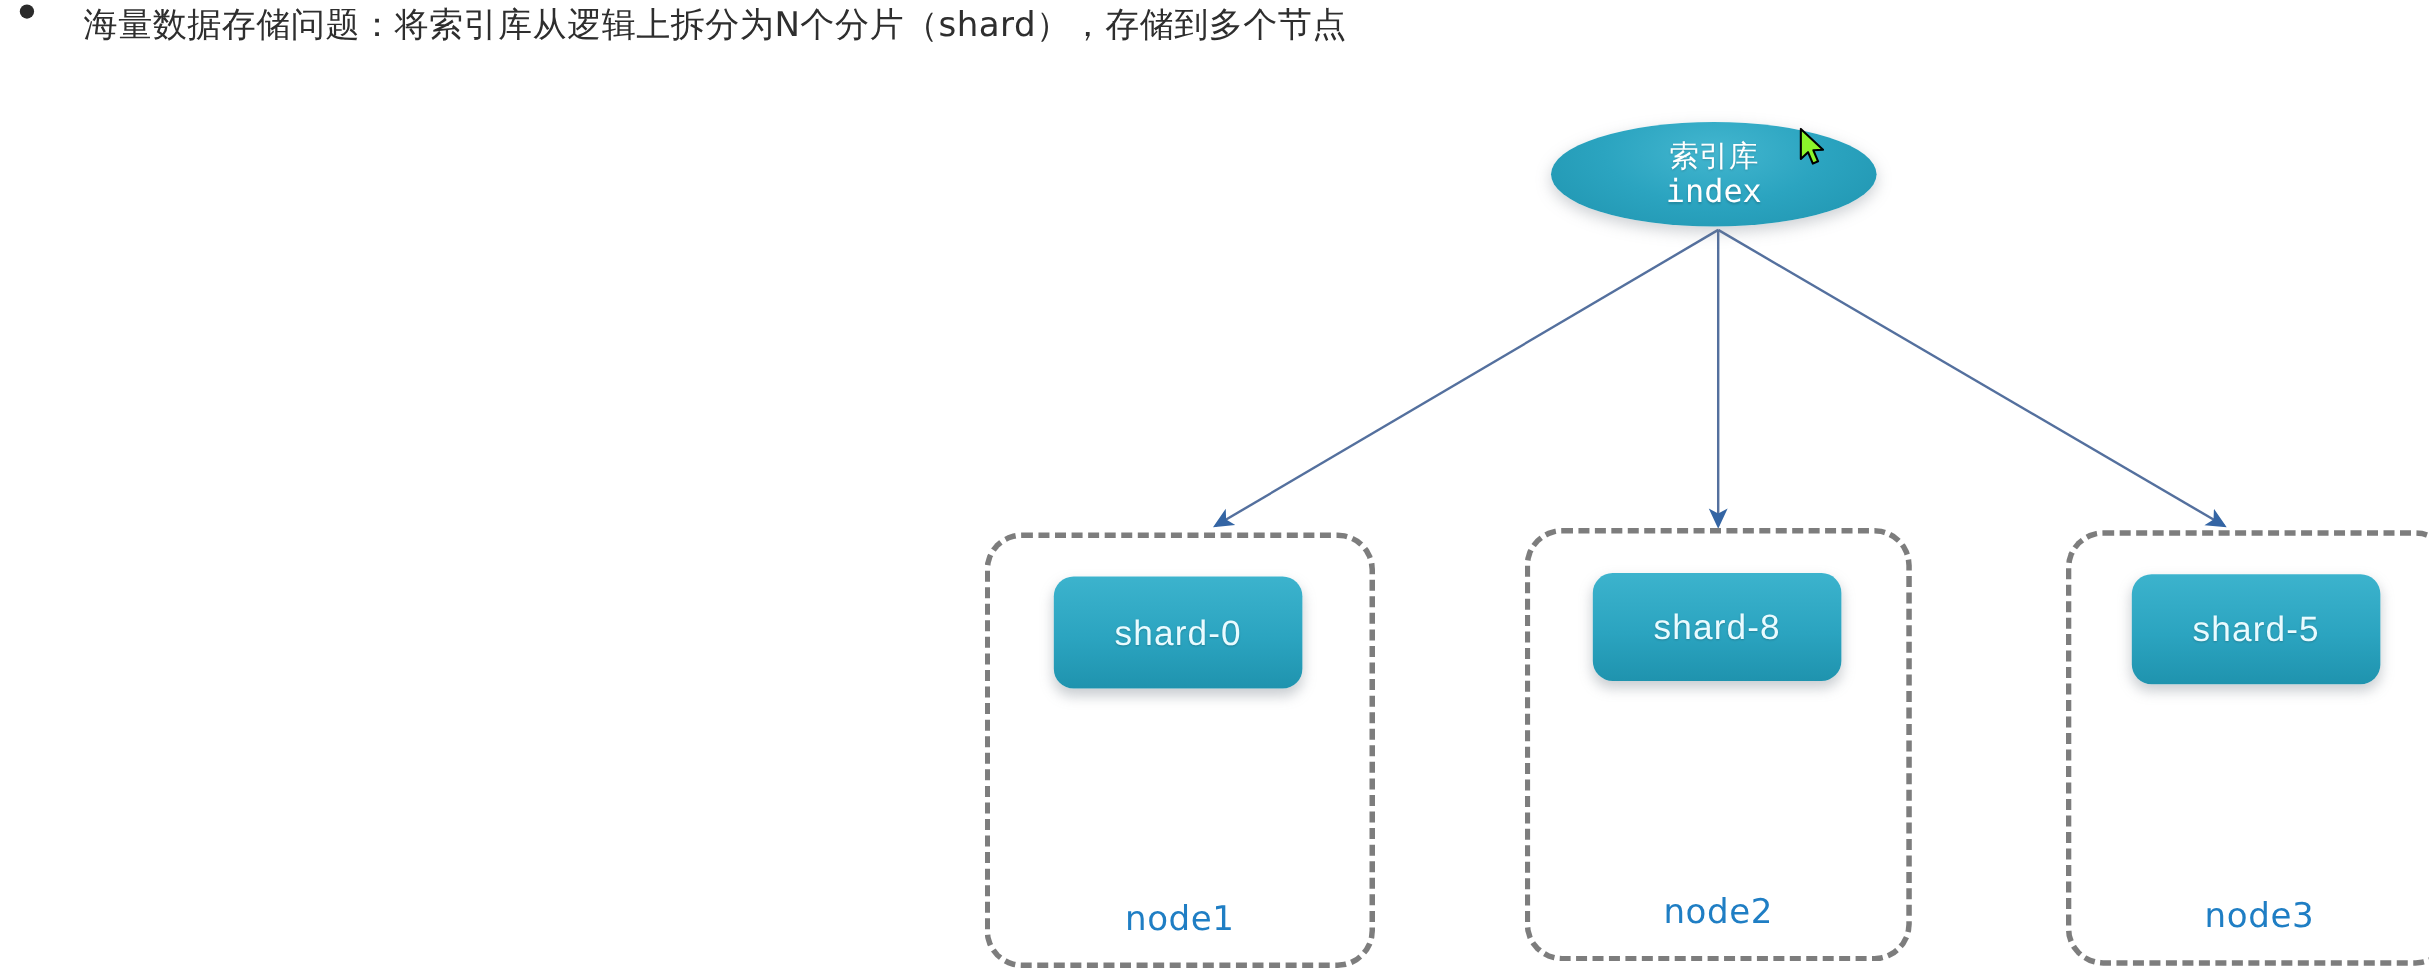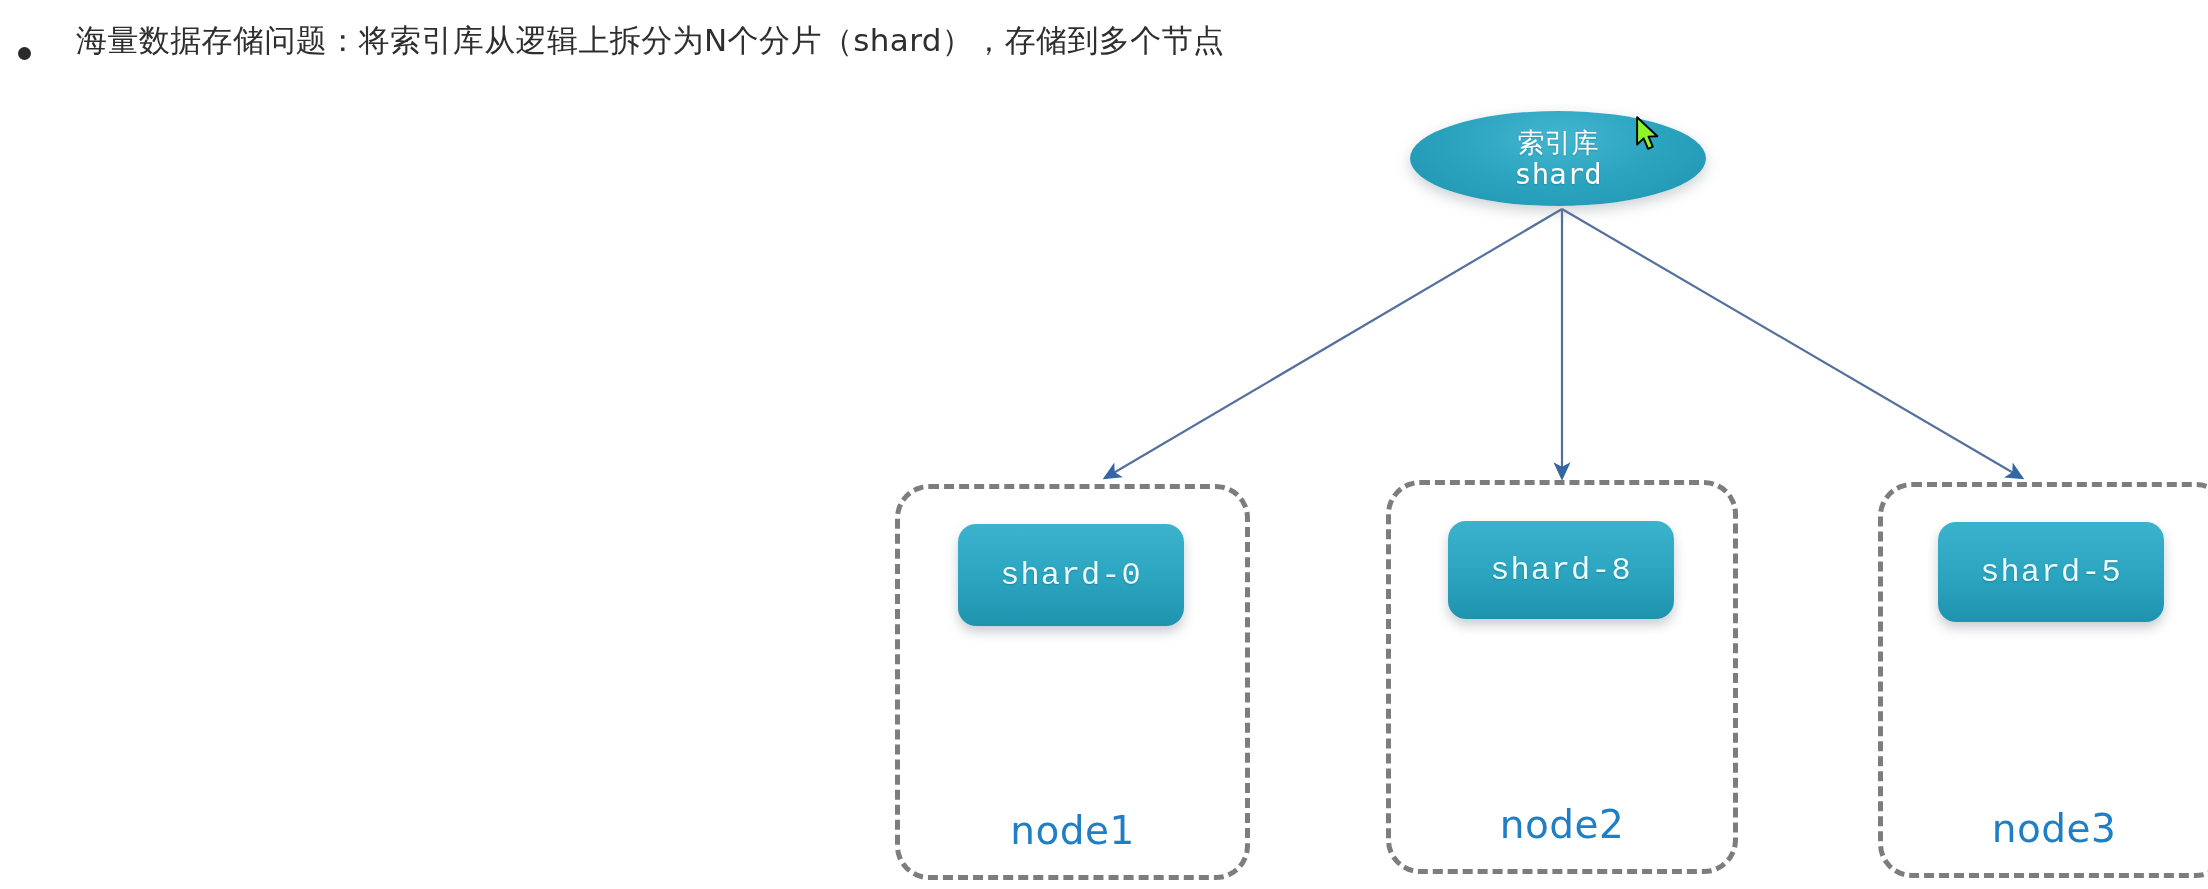--- a/index.html
+++ b/index.html
@@ -16,21 +16,21 @@
   }
 
   
   #bullet-line {
     position: absolute;
     left: 0;
     top: 4px;
     width: 2208px;
     height: 56px;
     display: flex;
-    align-items: flex-end;
+    align-items: flex-start;
   }
   #bullet-marker {
     width: 13px;
     height: 13px;
     border-radius: 50%;
     background: #2b2b2b;
     margin-left: 18px;
     flex: none;
   }
   #bullet-text {
@@ -98,39 +98,39 @@
     box-sizing: border-box;
     background: transparent;
   }
   .node-label {
     position: absolute;
     left: 0;
     right: 0;
     bottom: 22px;
     text-align: center;
     color: #1f7ec4;
-    font-size: 39px;
+    font-size: 31px;
     font-family: "DejaVu Sans", "Liberation Sans", sans-serif;
     letter-spacing: 0.5px;
   }
 
   
   .shard-box {
     position: absolute;
     border-radius: 18px;
     background: linear-gradient(180deg, #3cb3cd 0%, #2ba4c0 55%, #1f93ae 100%);
     box-shadow: 0 6px 12px rgba(120,130,140,0.4);
     display: flex;
     align-items: center;
     justify-content: center;
   }
   .shard-label {
     color: #e9fbff;
     font-size: 32px;
-    font-family: Liberation Mono, monospace;
+    font-family: Liberation Sans, sans-serif;
     letter-spacing: 1px;
     text-shadow: 0 1px 2px rgba(0,0,0,0.2);
   }
 
   
   #mouse-cursor {
     position: absolute;
     left: 1634px;
     top: 116px;
     width: 30px;
@@ -156,21 +156,21 @@
 
     <line x1="1562" y1="209" x2="1105" y2="478" stroke="#54709e" stroke-width="2.2" marker-end="url(#arrowhead)"></line>
 
     <line x1="1562" y1="209" x2="1562" y2="478" stroke="#54709e" stroke-width="2.2" marker-end="url(#arrowhead)"></line>
 
     <line x1="1562" y1="209" x2="2022" y2="478" stroke="#54709e" stroke-width="2.2" marker-end="url(#arrowhead)"></line>
   </svg>
 
   <div id="index-ellipse">
     <span class="cn">索引库</span>
-    <span class="en">shard</span>
+    <span class="en">index</span>
   </div>
 
   <div class="node-box" style="left:895px; top:484px; width:355px; height:396px;">
     <span class="node-label">node1</span>
   </div>
   <div class="shard-box" style="left:958px; top:524px; width:226px; height:102px;">
     <span class="shard-label">shard-0</span>
   </div>
 
   <div class="node-box" style="left:1386px; top:480px; width:352px; height:394px;">

